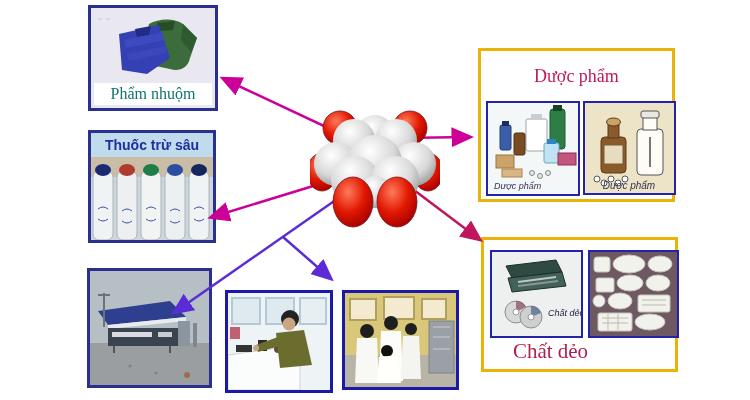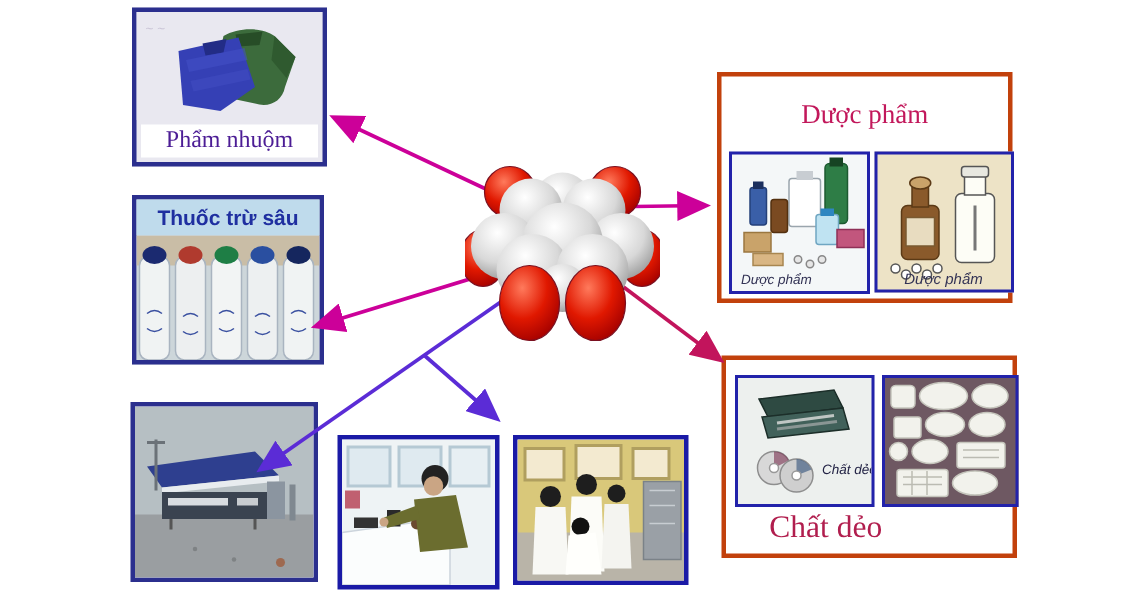--- a/index.html
+++ b/index.html
@@ -1,30 +1,30 @@
 <!DOCTYPE html>
 <html><head>
 <meta charset="utf-8">
 <style>
   html,body{margin:0;padding:0;background:#fff;}
   .canvas{position:relative;width:750px;height:400px;background:#ffffff;overflow:hidden;
           font-family:"Liberation Sans",sans-serif;}
   .panel{position:absolute;box-sizing:border-box;}
   .navy{border:3px solid #2B2F8E;}
-  .crimson{border:3px solid #c2410c;background:#fff;}
+  .crimson{border:3px solid #eab308;background:#fff;}
   .bluein{position:absolute;box-sizing:border-box;border:2px solid #2222AA;overflow:hidden;}
   svg{display:block;}
   .arrow-layer{position:absolute;left:0;top:0;z-index:2;pointer-events:none;}
   .boxes{z-index:1;}
   .molecule{position:absolute;left:310px;top:92px;z-index:3;}
   .benzen-label{position:absolute;left:316px;top:139px;width:118px;z-index:4;text-align:center;
     font-family:"Liberation Serif",serif;font-weight:bold;font-size:21px;color:#111;}
   .dyes-band{position:absolute;left:3px;right:3px;bottom:3px;height:22px;background:#fff;
     display:flex;align-items:center;justify-content:center;
-    font-family:"Liberation Serif",serif;font-size:16px;color:#4c1d95;}
+    font-family:"Liberation Serif",serif;font-size:16px;color:#0f766e;}
   .pest-band{position:absolute;left:0;right:0;top:0;height:24px;background:#BFDBEC;
     display:flex;align-items:center;justify-content:center;
     font-weight:bold;font-size:14px;color:#1F2FA0;text-align:right;}
   .pharma-title{margin-top:15px;text-align:center;font-family:"Liberation Serif",serif;
     font-size:18px;color:#C2185B;}
   .plastics-title{position:absolute;left:0;right:58px;top:99px;text-align:center;
     font-family:"Liberation Serif",serif;font-size:21px;color:#B11E4E;}
 </style>
 </head>
 <body>

